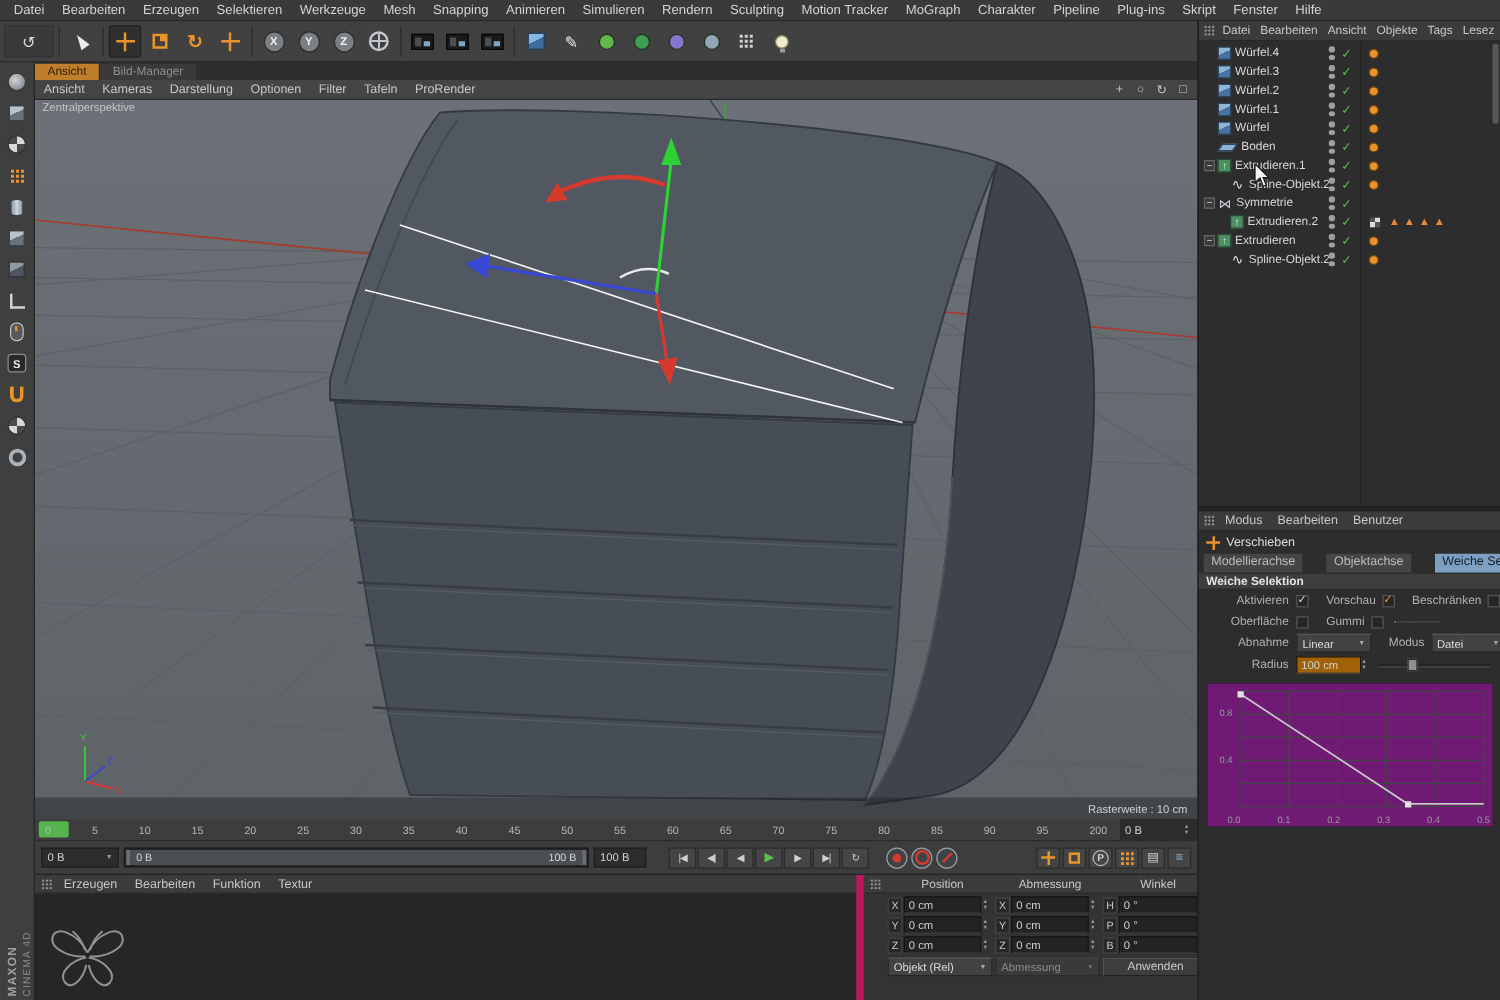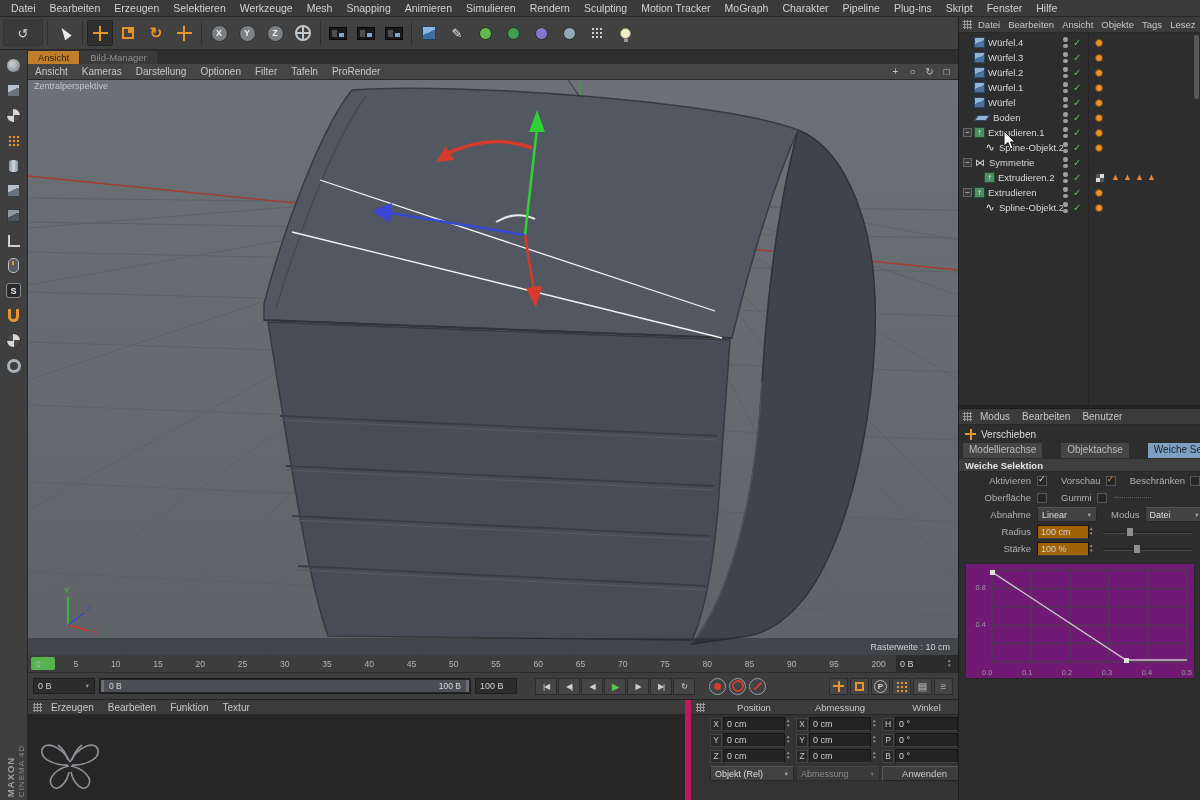--- a/index.html
+++ b/index.html
@@ -913,32 +913,20 @@
       <span class="am-val">100 cm</span>
       <span class="am-step">
           <i>▲</i>
           <i>▼</i>
         </span>
       <span class="slider">
           <span class="track"></span>
           <span class="knob" style="left:26%"></span>
         </span>
     </div>
-    <div class="am-row">
-      <span class="am-label w46">Stärke</span>
-      <span class="am-val">100 %</span>
-      <span class="am-step">
-          <i>▲</i>
-          <i>▼</i>
-        </span>
-      <span class="slider">
-          <span class="track"></span>
-          <span class="knob" style="left:34%"></span>
-        </span>
-    </div>
 
     <div id="am-curve">
       <svg width="228" height="114" viewBox="0 0 228 114">
         <g stroke="#444" stroke-width="1">
           <line x1="26" y1="6" x2="26" y2="98"></line>
             <line x1="65" y1="6" x2="65" y2="98"></line>
           <line x1="104" y1="6" x2="104" y2="98"></line>
             <line x1="143" y1="6" x2="143" y2="98"></line>
           <line x1="182" y1="6" x2="182" y2="98"></line>
             <line x1="221" y1="6" x2="221" y2="98"></line>

